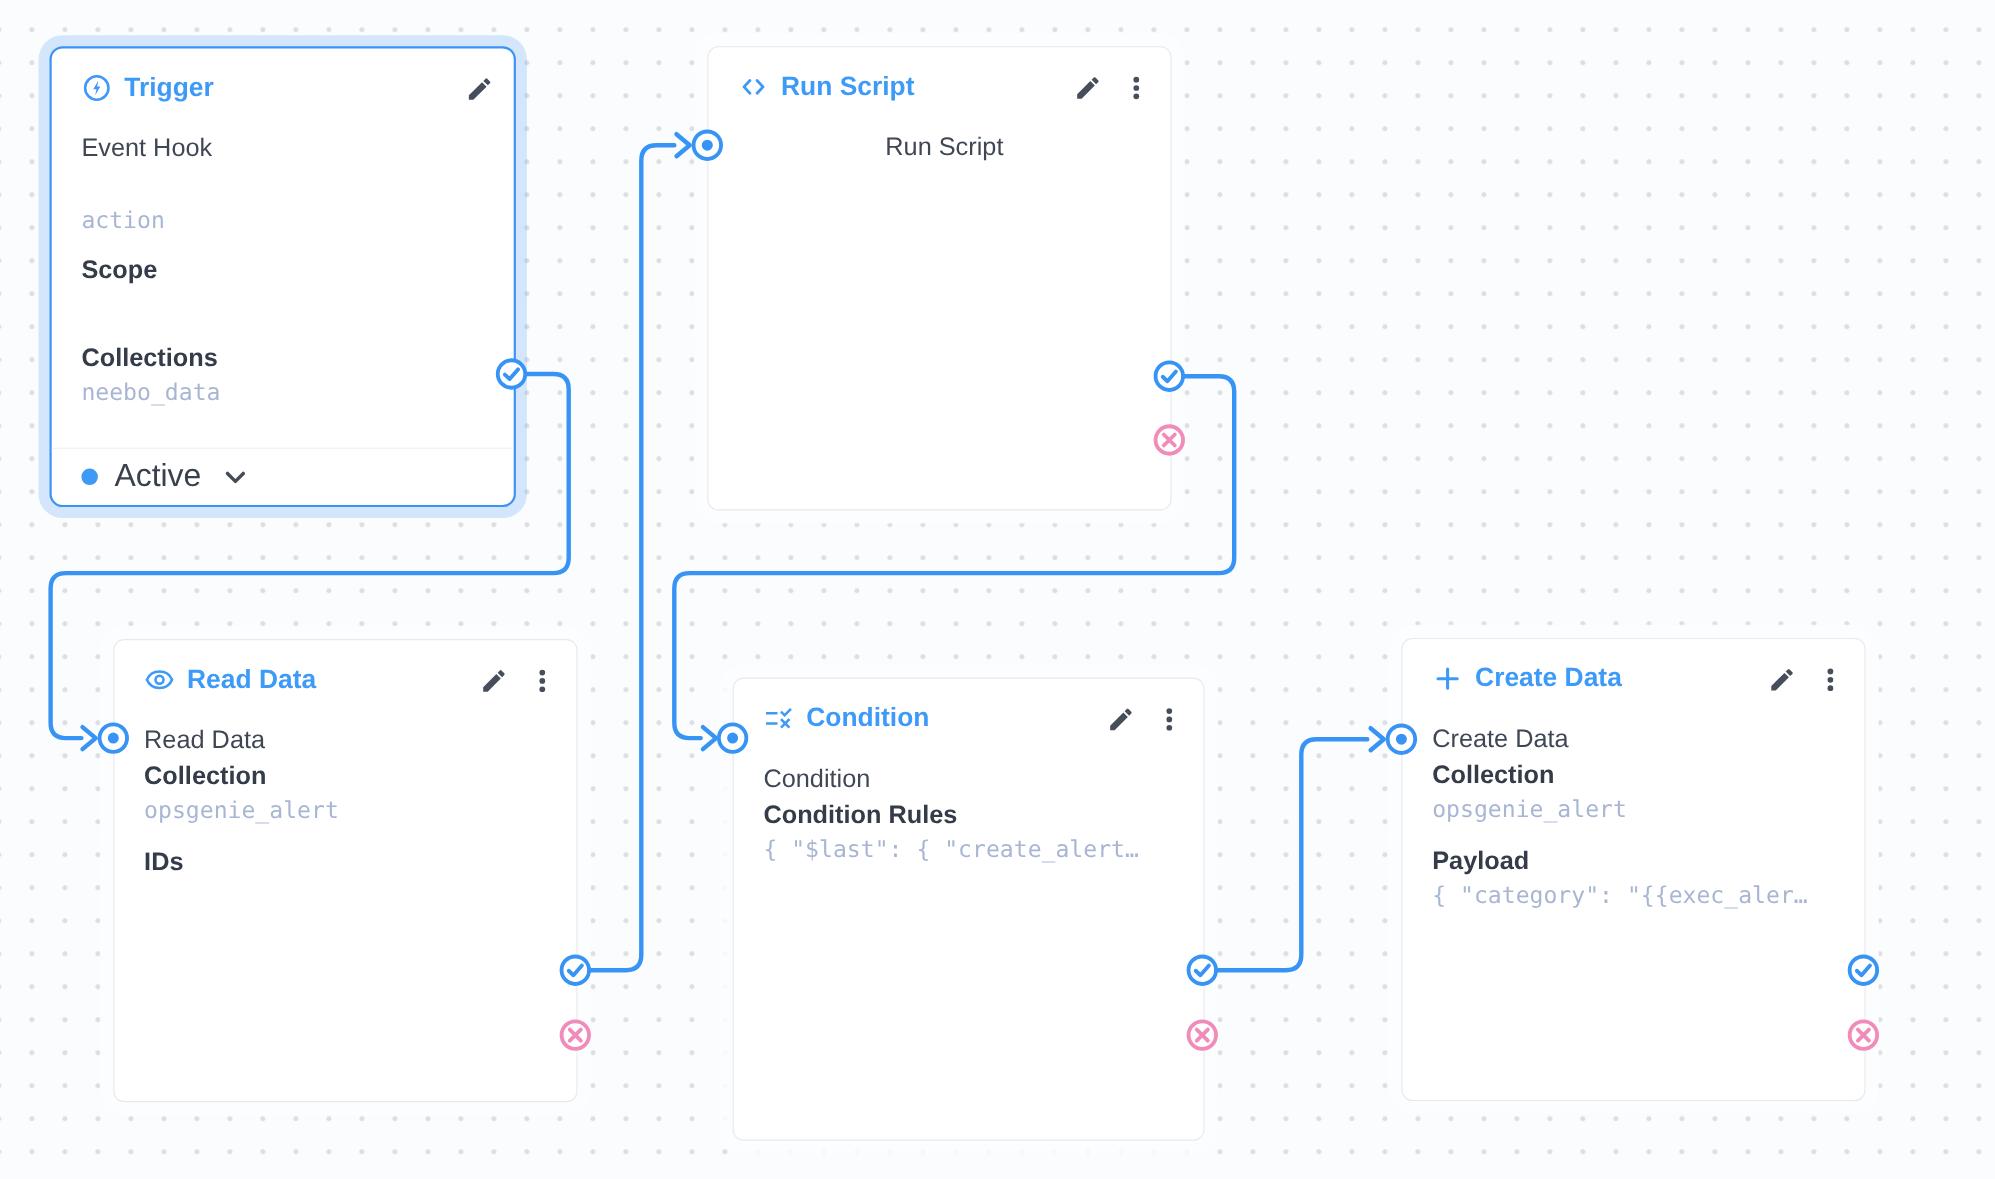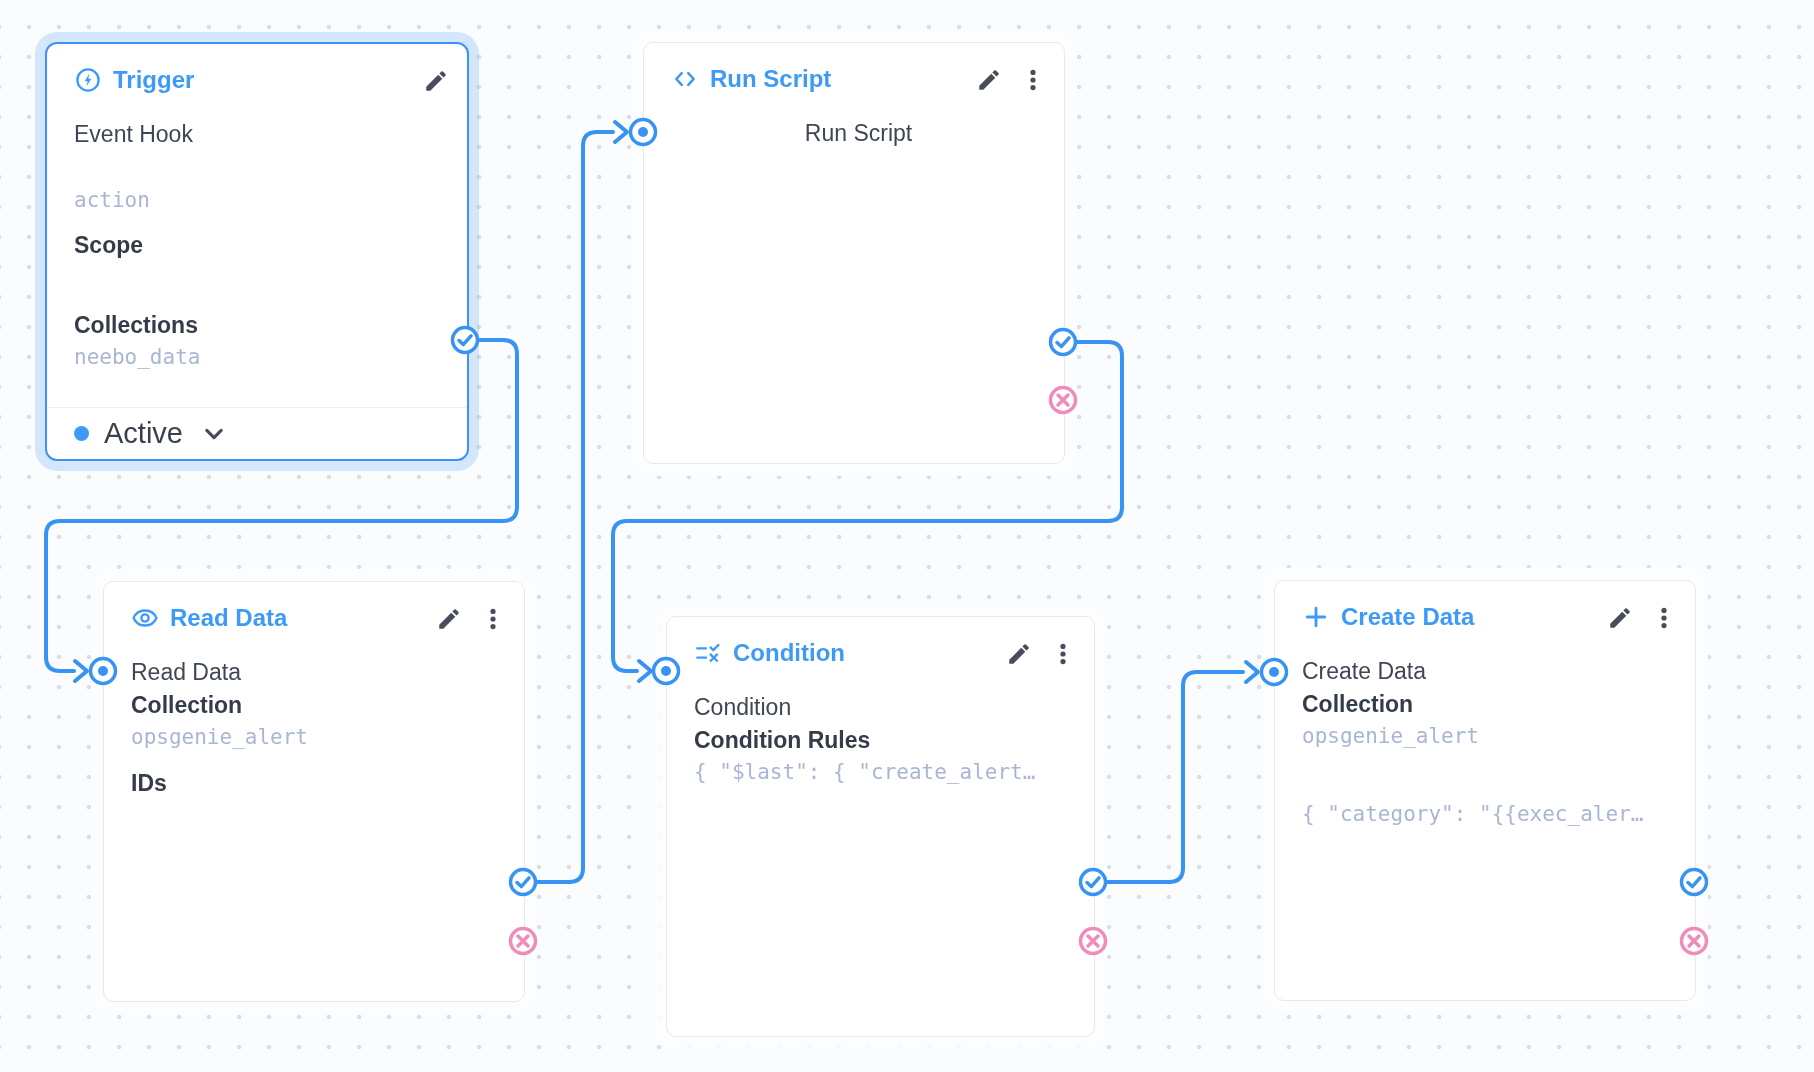--- a/index.html
+++ b/index.html
@@ -156,20 +156,21 @@
     </svg>
     <svg class="ticon" viewBox="0 0 24 24">
       <circle cx="12" cy="5" r="2.4" fill="currentColor"></circle>
         <circle cx="12" cy="12" r="2.4" fill="currentColor"></circle>
         <circle cx="12" cy="19" r="2.4" fill="currentColor"></circle>
     </svg>
   </div>
   <div class="prow" style="top:75px;">Create Data</div>
   <div class="prow plabel" style="top:108px;">Collection</div>
   <div class="prow pmono" style="top:140px;">opsgenie_alert</div>
+  <div class="prow plabel" style="top:186px;">Payload</div>
   <div class="prow pmono" style="top:218px;">{ "category": "{{exec_aler…</div>
 </div>
 
 <svg class="lines" width="1814" height="1072" viewBox="0 0 1814 1072">
   <g fill="none" stroke="#3793f4" stroke-width="4" stroke-linecap="round" stroke-linejoin="round">
 
     <path d="M479 340 H503 Q517 340 517 354 V507 Q517 521 503 521 H60 Q46 521 46 535 V657 Q46 671 60 671 H74"></path>
     <path d="M75 661 87 671 75 681"></path>
 
     <path d="M537 882 H569 Q583 882 583 868 V146 Q583 132 597 132 H613"></path>

